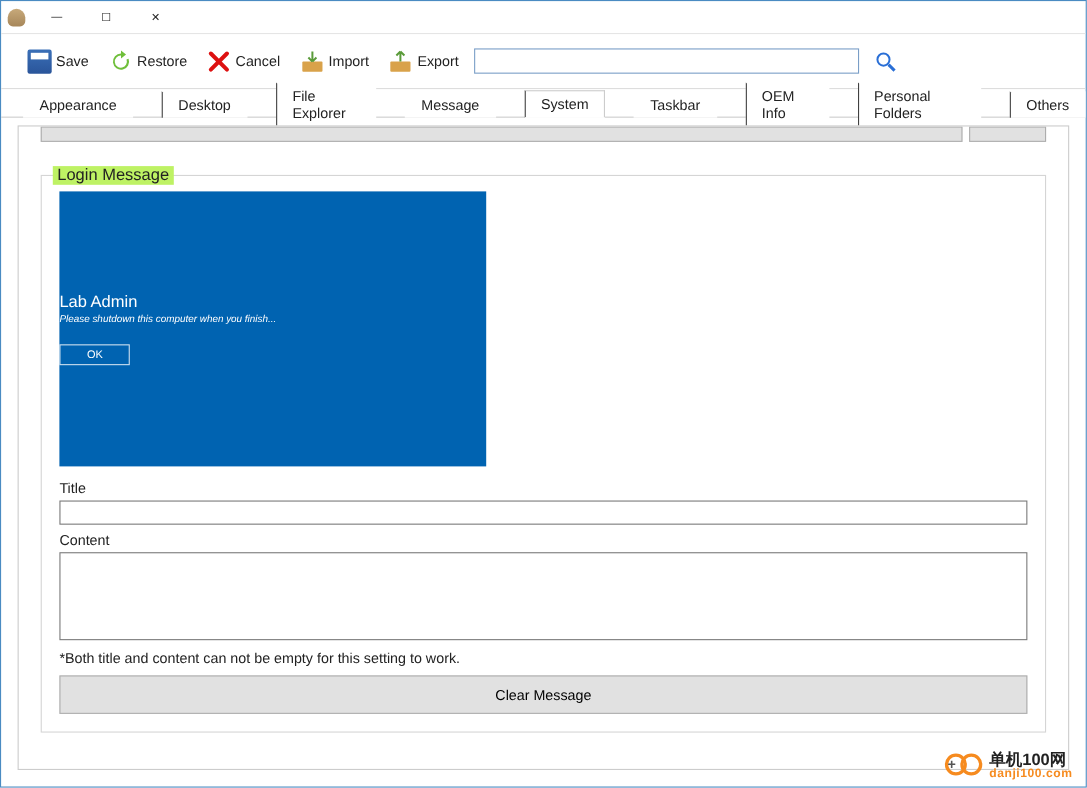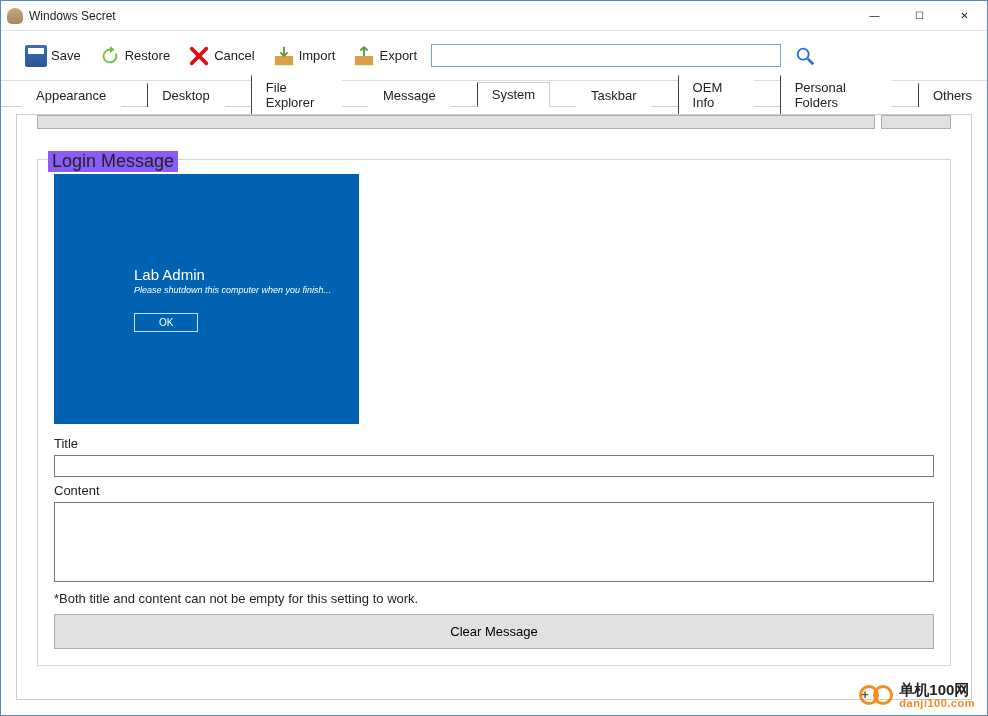--- a/index.html
+++ b/index.html
@@ -105,36 +105,35 @@
 
 
 .group {
   border: 1px solid #d5d5d5;
   padding: 14px 16px 16px 16px;
   position: relative;
 }
 .group-legend {
   position: absolute;
   top: -9px; left: 10px;
-  background: #8b5cf6;
+  background: #bef264;
   padding: 0 4px;
-  font-size: 18px;
+  font-size: 15px;
 }
 .desc { margin-bottom: 10px; font-size: 13px; }
 
 
 .login-preview {
-  width: 305px; height: 250px;
+  width: 388px; height: 250px;
   background: #0063B1;
   color: #fff;
   position: relative;
   display: flex;
   flex-direction: column;
   justify-content: center;
-  padding-left: 80px;
   margin-bottom: 12px;
 }
 .login-preview .lp-title { font-size: 15px; }
 .login-preview .lp-msg { font-size: 9px; margin-top: 2px; font-style: italic; }
 .login-preview .lp-ok {
   display:inline-block; border:1px solid rgba(255,255,255,.8);
   padding: 3px 24px; font-size: 10px; margin-top: 18px;
   width: fit-content;
 }
 
@@ -178,21 +177,20 @@
 .watermark .c2{left:14px;top:2px;}
 .watermark .plus{position:absolute;left:2px;top:4px;font-size:13px;color:#555;font-weight:bold;}
 .watermark .txt1{color:#222;}
 .watermark .txt2{color:#f68b1f;font-size:11px;display:block;margin-top:-3px;letter-spacing:.5px;}
 </style>
 </head>
 <body>
 
 <div class="titlebar">
   <span class="app-icon"></span>
-  <span class="title">Windows Secret</span>
   <div class="win-controls">
     <div class="win-btn">—</div>
     <div class="win-btn">☐</div>
     <div class="win-btn close">✕</div>
   </div>
 </div>
 
 <div class="toolbar">
   <div class="tool-item">
     <span class="tool-icon icon-save"></span>

